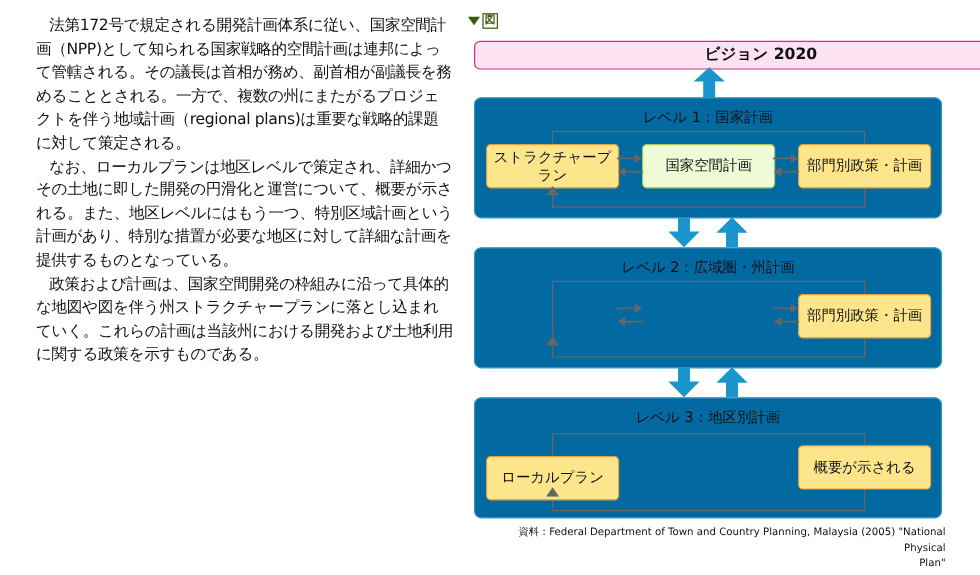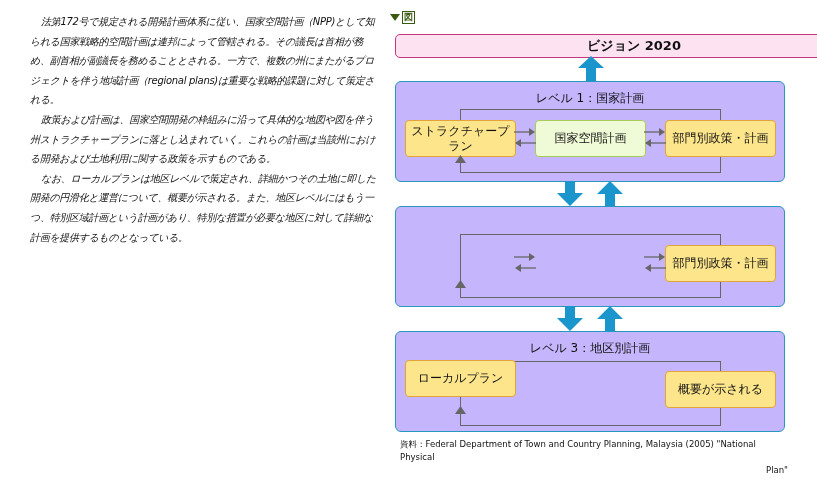--- a/index.html
+++ b/index.html
@@ -1,43 +1,43 @@
 <!DOCTYPE html>
 <html><head>
 <meta charset="utf-8">
 <style>
   html, body { margin:0; padding:0; background:#ffffff; }
   body { width:817px; height:479px; position:relative; overflow:hidden;
          font-family:"DejaVu Sans", sans-serif; color:#111; }
-  .text-col { position:absolute; left:30px; top:12px; width:348px; font-size:10px; line-height:19.6px; letter-spacing:-0.3px;font-style:italic; }
+  .text-col { position:absolute; left:30px; top:12px; width:348px; font-size:13px; line-height:19.6px; letter-spacing:-0.3px; }
   .text-col p { margin:0; text-indent:11px; }
   .fig-title { position:absolute; left:390px; top:11px; font-size:12px; font-weight:bold; display:flex; align-items:center; }
   .tri { width:0; height:0; border-left:5px solid transparent; border-right:5px solid transparent; border-top:7px solid #3a5a10; margin-right:2px; }
   .zu { display:inline-block; width:11px; height:11px; border:1px solid #3a5a10; color:#3a5a10; font-size:9px; line-height:11px; text-align:center; margin-right:10px; font-weight:bold; }
   .vision { position:absolute; left:395px; top:34px; width:388px; height:22px; background:#fde3f2; border:1.5px solid #c4367e; border-radius:5px;
             text-align:center; font-weight:bold; font-size:13px; line-height:22px;padding-left:44px; }
-  .level { position:absolute; left:395px; width:388px; background:#c4b5fd; border:1.5px solid #2a97bf; border-radius:6px; }
+  .level { position:absolute; left:395px; width:388px; background:#0369a1; border:1.5px solid #2a97bf; border-radius:6px; }
   .level-title { position:absolute; left:0; right:0; top:8px; text-align:center; font-size:12px; }
   .box { position:absolute; background:#fde58c; border:1.3px solid #e3a33b; border-radius:4px; font-size:12px; text-align:center;
          display:flex; align-items:center; justify-content:center; line-height:15px; }
   .box.green { background:#effbd6; border-color:#a8cc5a; }
   .loop { position:absolute; border:1.2px solid #666; }
   .ar { position:absolute; }
   .big-arrow { position:absolute; }
   .source { position:absolute; left:400px; top:438px; width:388px; font-size:8.5px; line-height:13px; text-align:right; }
   .source span { display:block; }
-  .src1 { text-align:left; }
+  .src1 { text-align:right; }
 </style>
 </head>
 <body>
 
 <div class="text-col">
   <p>法第172号で規定される開発計画体系に従い、国家空間計画（NPP)として知られる国家戦略的空間計画は連邦によって管轄される。その議長は首相が務め、副首相が副議長を務めることとされる。一方で、複数の州にまたがるプロジェクトを伴う地域計画（regional plans)は重要な戦略的課題に対して策定される。</p>
+  <p>なお、ローカルプランは地区レベルで策定され、詳細かつその土地に即した開発の円滑化と運営について、概要が示される。また、地区レベルにはもう一つ、特別区域計画という計画があり、特別な措置が必要な地区に対して詳細な計画を提供するものとなっている。</p>
   <p>政策および計画は、国家空間開発の枠組みに沿って具体的な地図や図を伴う州ストラクチャープランに落とし込まれていく。これらの計画は当該州における開発および土地利用に関する政策を示すものである。</p>
-  <p>なお、ローカルプランは地区レベルで策定され、詳細かつその土地に即した開発の円滑化と運営について、概要が示される。また、地区レベルにはもう一つ、特別区域計画という計画があり、特別な措置が必要な地区に対して詳細な計画を提供するものとなっている。</p>
 </div>
 
 <div class="fig-title">
   <span class="tri"></span>
   <span class="zu">図</span>
 </div>
 
 <div class="vision">ビジョン 2020</div>
 
 <svg class="big-arrow" style="left:578px;top:56px" width="26" height="26">
@@ -69,20 +69,21 @@
 </div>
 
 <svg class="big-arrow" style="left:557px;top:181px" width="26" height="25">
   <polygon points="8,0 18,0 18,12 26,12 13,25 0,12 8,12" fill="#1a96cc"></polygon>
 </svg>
 <svg class="big-arrow" style="left:597px;top:181px" width="26" height="25">
   <polygon points="13,0 26,13 18,13 18,25 8,25 8,13 0,13" fill="#1a96cc"></polygon>
 </svg>
 
 <div class="level" style="top:206px;height:99px">
+  <div class="level-title">レベル 2：広域圏・州計画</div>
   <div class="loop" style="left:64px;top:27px;width:259px;height:63px;border-bottom:none;"></div>
   <div class="loop" style="left:64px;top:63px;width:259px;height:27px;border-top:none;"></div>
   <div class="box" style="left:269px;top:38px;width:109px;height:35px">部門別政策・計画</div>
   <svg class="ar" style="left:118px;top:44px" width="22" height="24">
     <line x1="0" y1="6" x2="16" y2="6" stroke="#666" stroke-width="1.3"></line>
       <polygon points="21,6 15,2 15,10" fill="#666"></polygon>
     <line x1="6" y1="17" x2="22" y2="17" stroke="#666" stroke-width="1.3"></line>
       <polygon points="1,17 7,13 7,21" fill="#666"></polygon>
   </svg>
   <svg class="ar" style="left:248px;top:44px" width="22" height="24">
@@ -99,21 +100,21 @@
 <svg class="big-arrow" style="left:557px;top:306px" width="26" height="25">
   <polygon points="8,0 18,0 18,12 26,12 13,25 0,12 8,12" fill="#1a96cc"></polygon>
 </svg>
 <svg class="big-arrow" style="left:597px;top:306px" width="26" height="25">
   <polygon points="13,0 26,13 18,13 18,25 8,25 8,13 0,13" fill="#1a96cc"></polygon>
 </svg>
 
 <div class="level" style="top:331px;height:99px">
   <div class="level-title">レベル 3：地区別計画</div>
   <div class="loop" style="left:64px;top:29px;width:259px;height:63px;"></div>
-  <div class="box" style="left:9px;top:28px;width:109px;height:35px">ローカルプラン</div>
+  <div class="box" style="left:9px;top:48px;width:109px;height:35px">ローカルプラン</div>
   <div class="box" style="left:269px;top:39px;width:109px;height:35px">概要が示される</div>
   <svg class="ar" style="left:59px;top:74px" width="11" height="8">
       <polygon points="5.5,0 11,8 0,8" fill="#666"></polygon>
     </svg>
 </div>
 
 <div class="source">
   <span class="src1">資料：Federal Department of Town and Country Planning, Malaysia (2005) "National Physical</span>
   <span>Plan"</span>
 </div>

